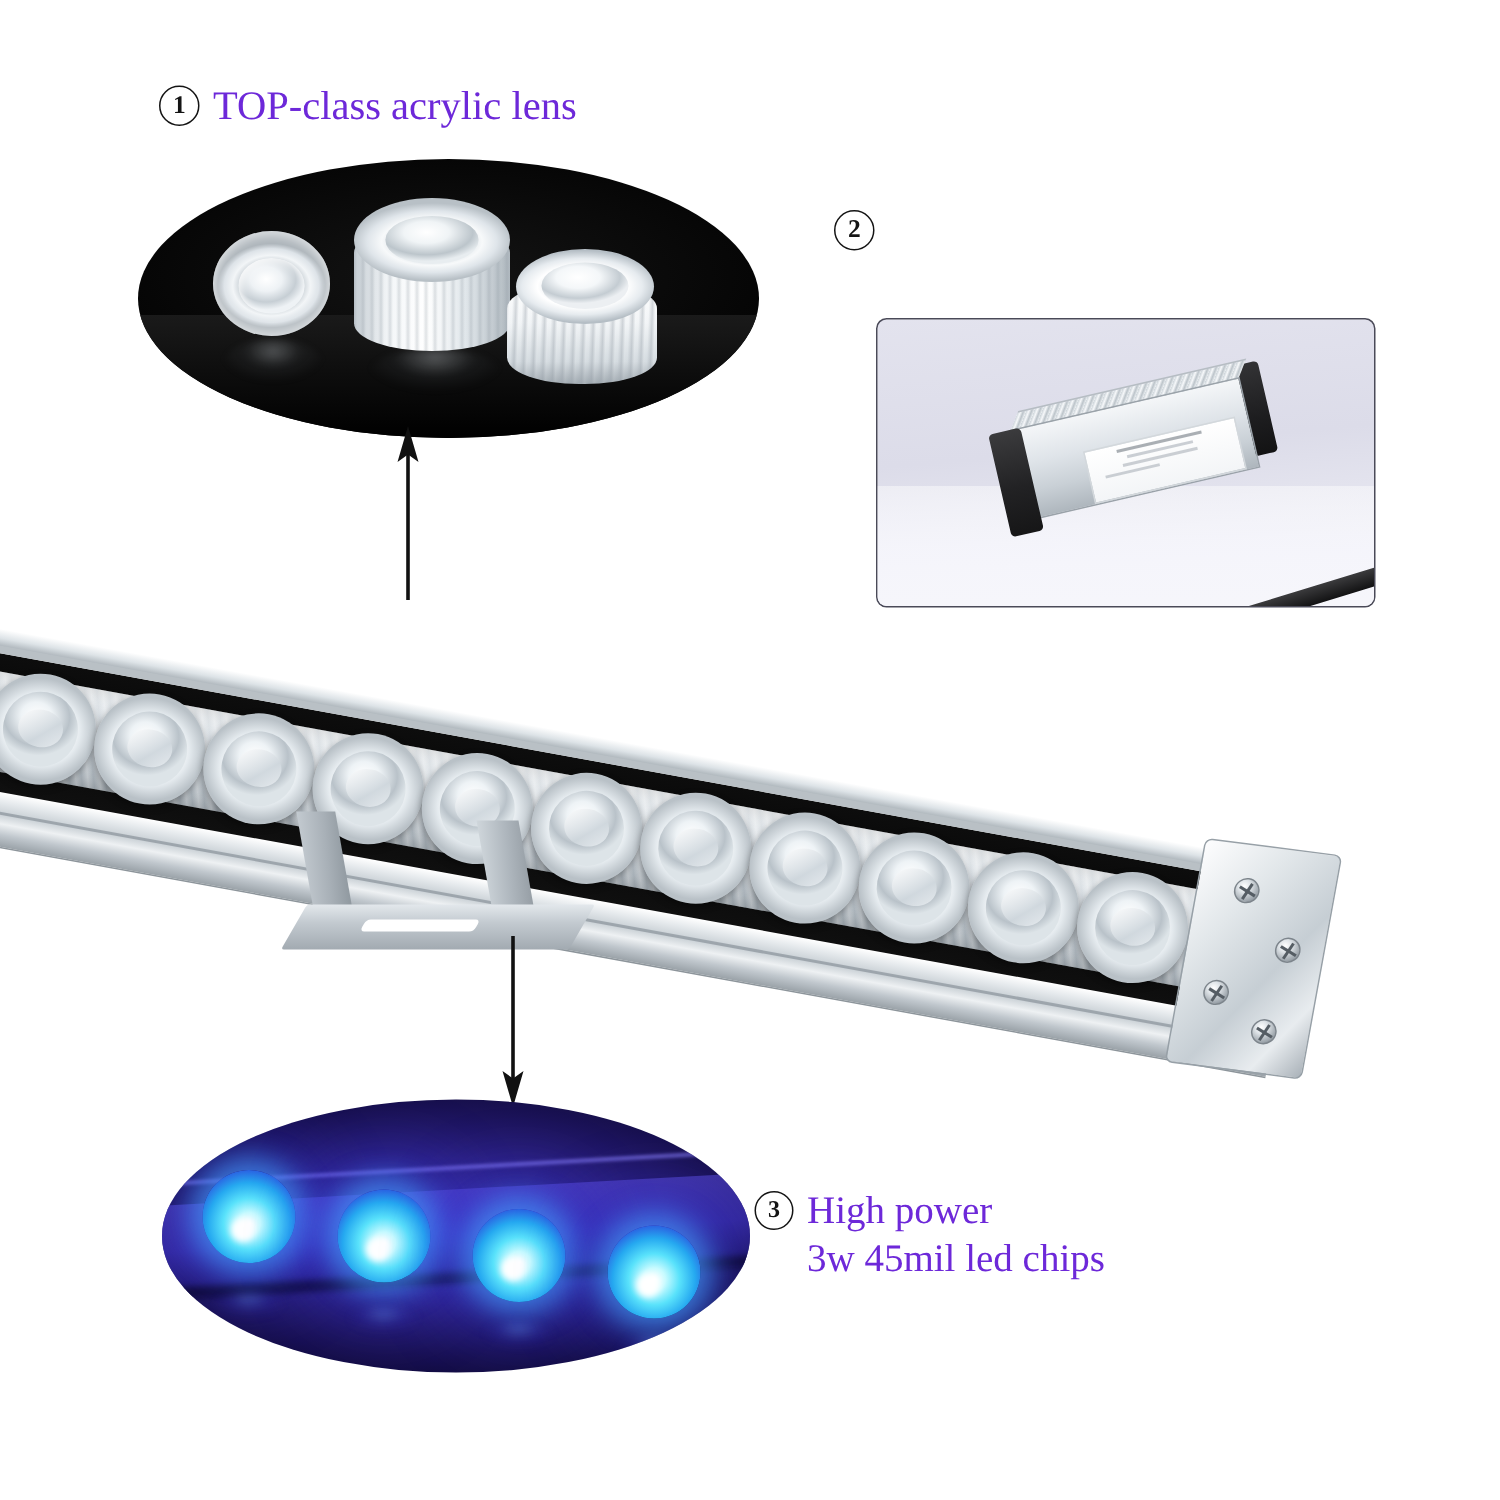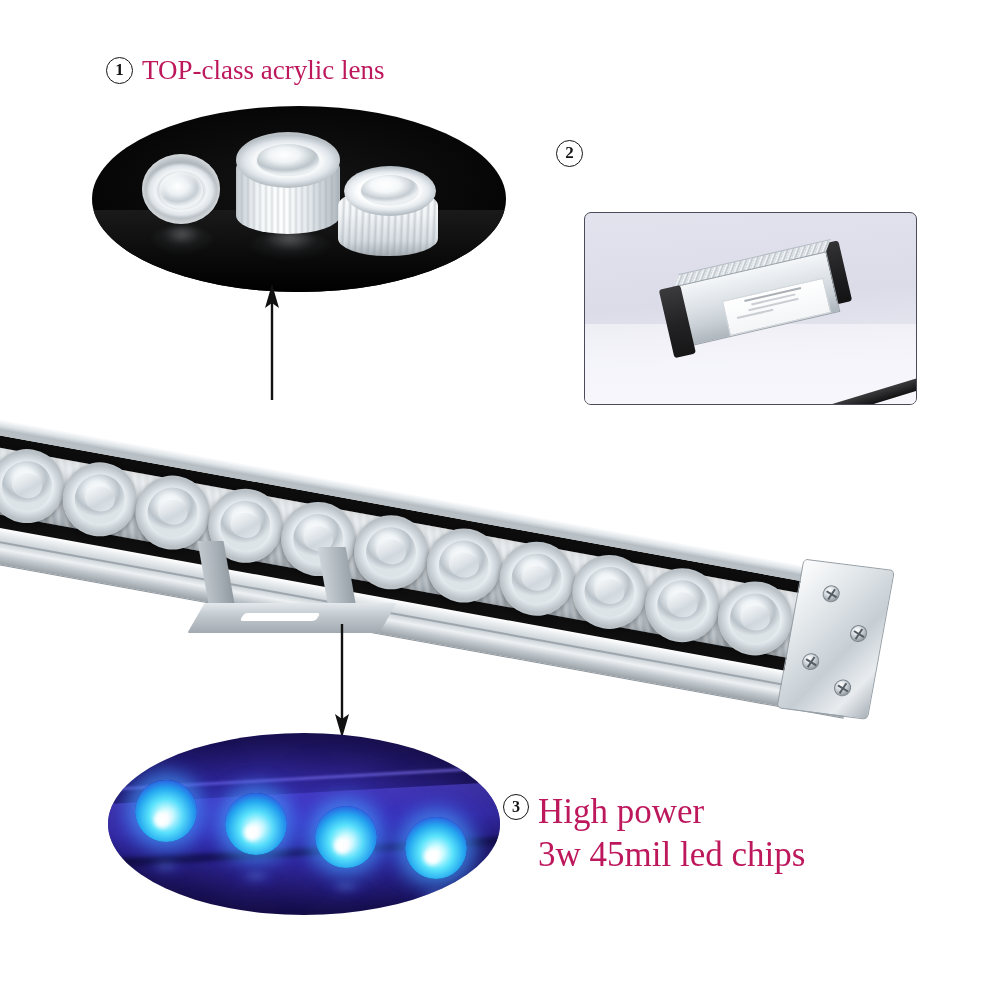--- a/index.html
+++ b/index.html
@@ -36,35 +36,35 @@
     align-items: center;
     justify-content: center;
     border: 1.7px solid #141414;
     border-radius: 50%;
     color: #141414;
     font-weight: 700;
     box-sizing: border-box;
     flex: none;
   }
   .callout-text {
-    color: #be185d;
+    color: #6d28d9;
     white-space: pre-line;
   }
 
   #callout-1 { left: 106px; top: 54px; }
   #callout-1 .circnum { width: 27px; height: 27px; font-size: 17px; margin-top: 3px; }
   #callout-1 .callout-text { font-size: 27px; }
 
   #callout-2 { left: 556px; top: 136px; }
   #callout-2 .circnum { width: 27px; height: 27px; font-size: 17px; margin-top: 4px; }
   #callout-2 .callout-text { font-size: 27px; }
 
   #callout-3 { left: 503px; top: 791px; }
   #callout-3 .circnum { width: 26px; height: 26px; font-size: 16px; margin-top: 3px; }
-  #callout-3 .callout-text { font-size: 35px; }
+  #callout-3 .callout-text { font-size: 26px; }
 
   
   #lens-photo {
     position: absolute;
     left: 92px; top: 106px;
     width: 414px; height: 186px;
     border-radius: 50%;
     background:
       radial-gradient(ellipse 70% 60% at 50% 42%, #141414 0%, #090909 55%, #000000 100%);
     overflow: hidden;

